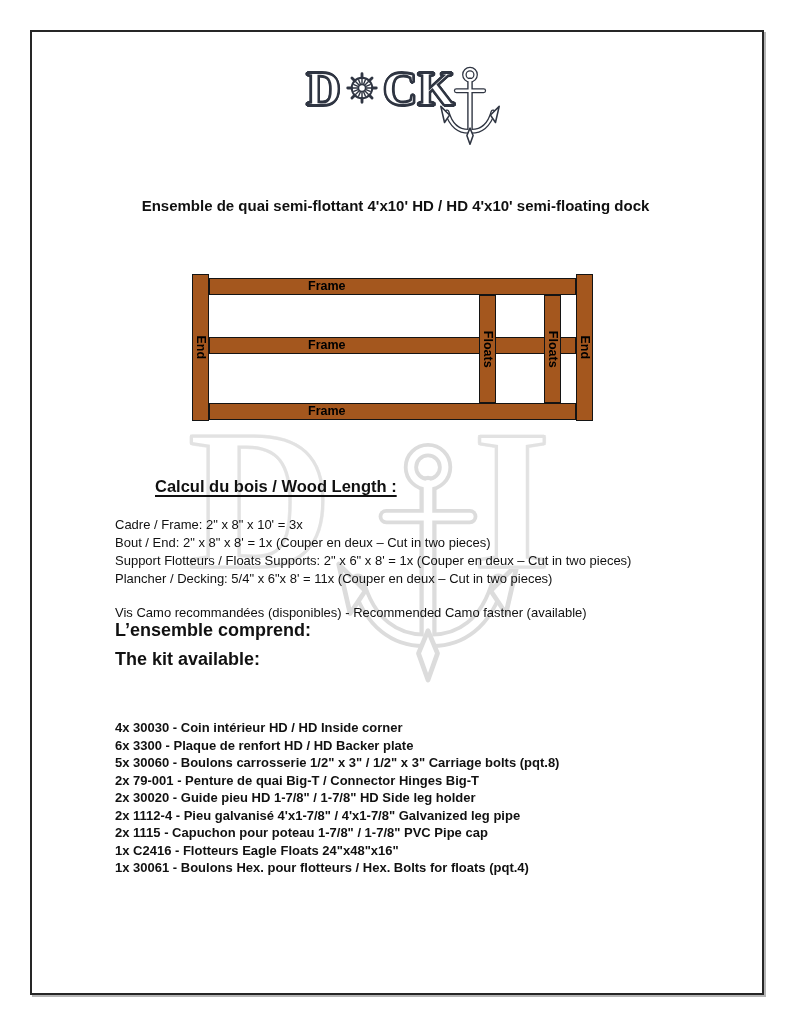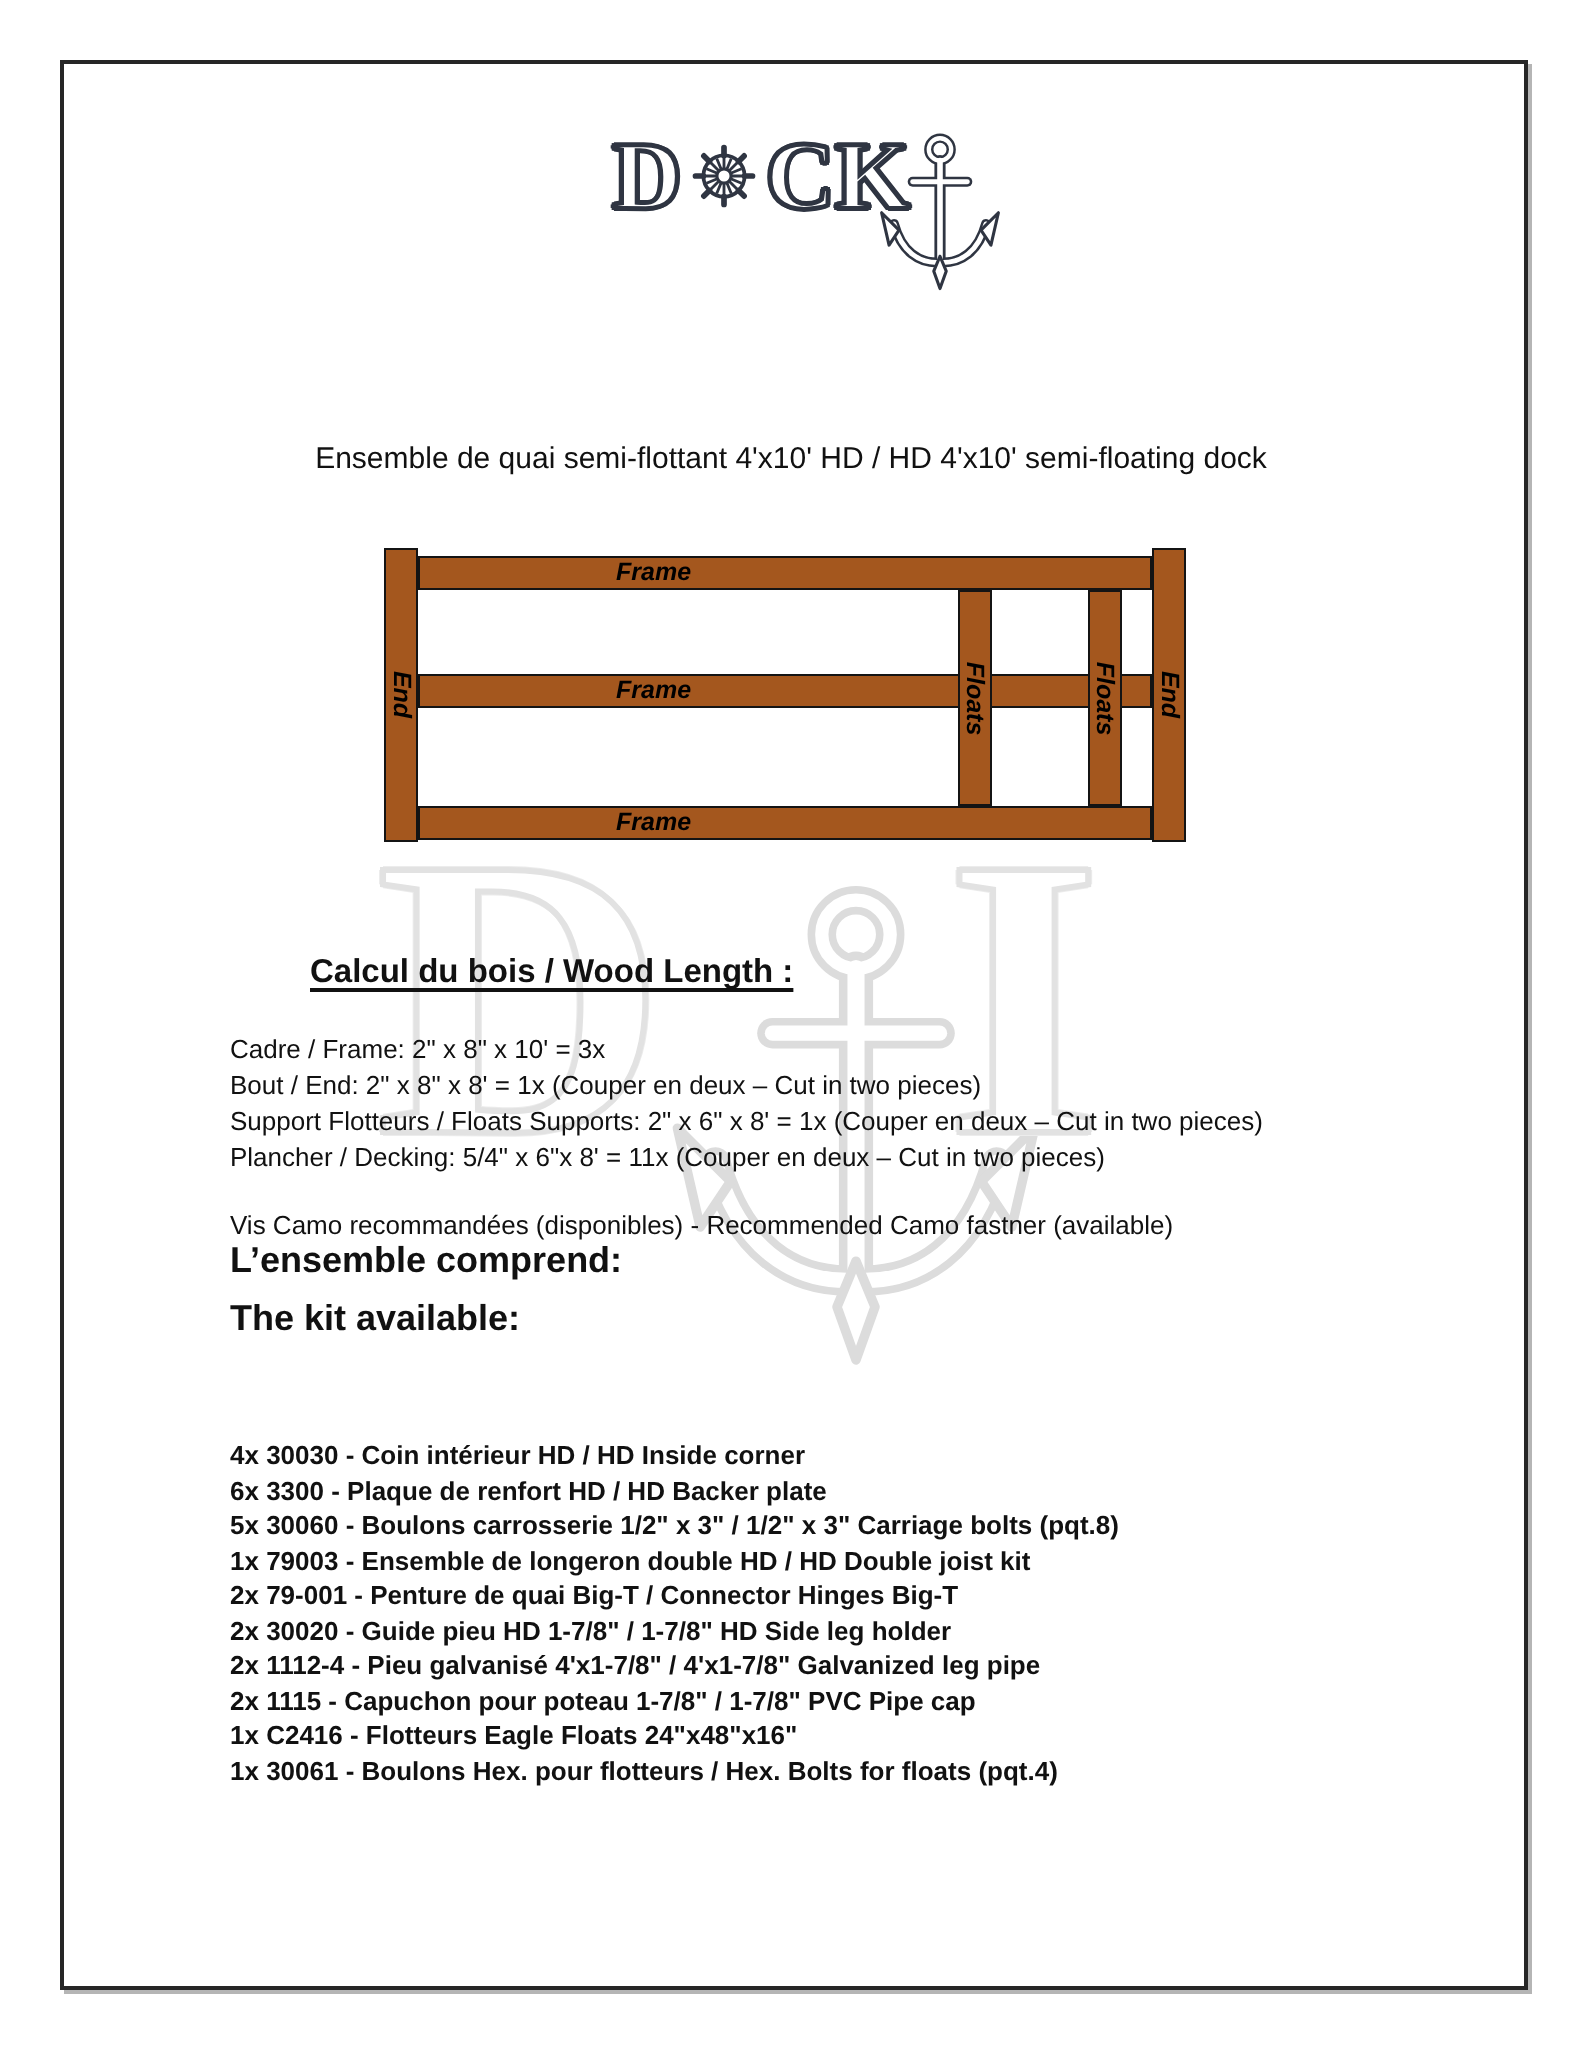--- a/index.html
+++ b/index.html
@@ -23,26 +23,26 @@
   .logo-text{display:inline-block;font-family:"Liberation Serif",serif;font-weight:bold;
     font-size:48px;line-height:40px;letter-spacing:0;color:#ffffff;
     -webkit-text-stroke:2px #2f3542;
     text-shadow:1.6px 0 #2f3542,-1.6px 0 #2f3542,0 1.6px #2f3542,0 -1.6px #2f3542,
       1.2px 1.2px #2f3542,-1.2px -1.2px #2f3542,1.2px -1.2px #2f3542,-1.2px 1.2px #2f3542;}
   .wheel{width:38px;height:38px;margin:0 2px;position:relative;top:-1px;}
   .logo-anchor{width:78px;height:82px;margin:0 -24px;align-self:flex-start;margin-top:0;}
 
   
   .title{position:absolute;left:0;top:197px;width:100%;text-align:center;
-    font-size:15px;font-weight:normal;z-index:2;margin-top:24px;}
+    font-size:15px;font-weight:bold;z-index:2;}
 
   
   .diagram{position:absolute;left:192px;top:274px;width:401px;height:147px;z-index:2;}
   .bar{position:absolute;box-sizing:border-box;border:1px solid #141414;
-    display:flex;align-items:center;font-style:italic;}
+    display:flex;align-items:center;}
   .bar-end-left{left:0;top:0;width:17px;height:147px;justify-content:center;z-index:4;}
   .bar-end-right{left:384px;top:0;width:17px;height:147px;justify-content:center;z-index:4;}
   .bar-frame-top{left:17px;top:4px;width:367px;height:17px;z-index:1;}
   .bar-frame-mid{left:17px;top:63px;width:367px;height:17px;z-index:2;}
   .bar-frame-bot{left:17px;top:129px;width:367px;height:17px;z-index:1;}
   .bar-float-1{left:287px;top:21px;width:17px;height:108px;justify-content:center;z-index:3;}
   .bar-float-2{left:352px;top:21px;width:17px;height:108px;justify-content:center;z-index:3;}
   .frame-label{padding-left:98px;font-size:12.5px;font-weight:600;color:#000;line-height:1;}
   .vlabel{transform:rotate(90deg);white-space:nowrap;font-size:12.5px;font-weight:600;
     color:#000;line-height:1;}
@@ -156,21 +156,20 @@
 
   <div class="kit-head">
     <div>L’ensemble comprend:</div>
     <div>The kit available:</div>
   </div>
 
   <div class="kit-items">
     <div>4x 30030 - Coin intérieur HD / HD Inside corner</div>
     <div>6x 3300 - Plaque de renfort HD / HD Backer plate</div>
     <div>5x 30060 - Boulons carrosserie 1/2" x 3" / 1/2" x 3" Carriage bolts (pqt.8)</div>
-    <div>1x 79003 - Ensemble de longeron double HD / HD Double joist kit</div>
     <div>2x 79-001 - Penture de quai Big-T / Connector Hinges Big-T</div>
     <div>2x 30020 - Guide pieu HD 1-7/8" / 1-7/8" HD Side leg holder</div>
     <div>2x 1112-4 - Pieu galvanisé 4'x1-7/8" / 4'x1-7/8" Galvanized leg pipe</div>
     <div>2x 1115 - Capuchon pour poteau 1-7/8" / 1-7/8" PVC Pipe cap</div>
     <div>1x C2416 - Flotteurs Eagle Floats 24"x48"x16"</div>
     <div>1x 30061 - Boulons Hex. pour flotteurs / Hex. Bolts for floats (pqt.4)</div>
   </div>
 
 </div>
 

